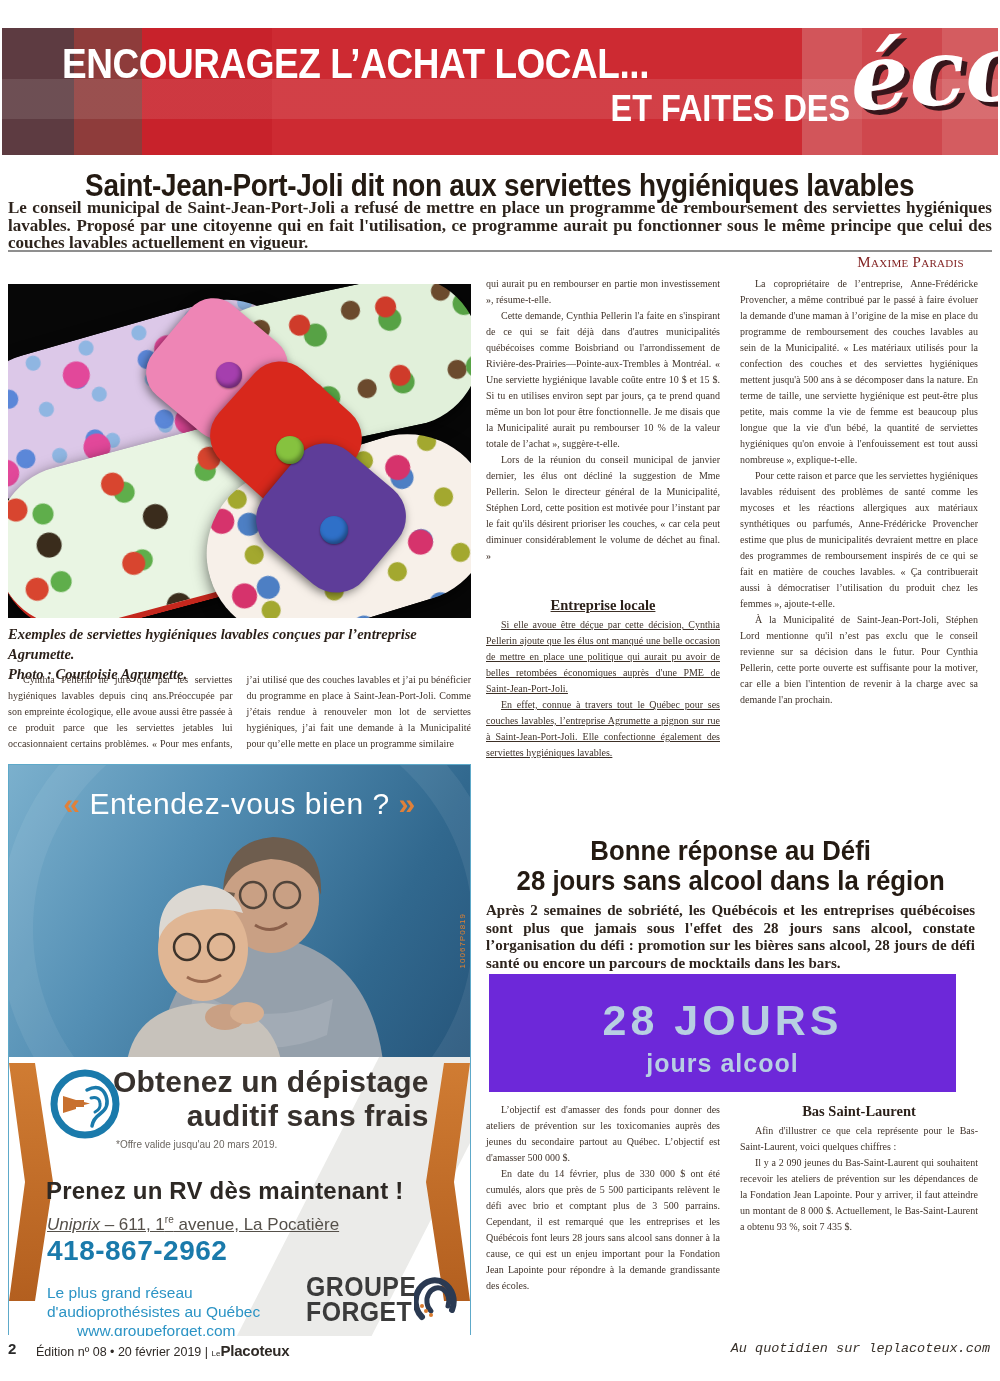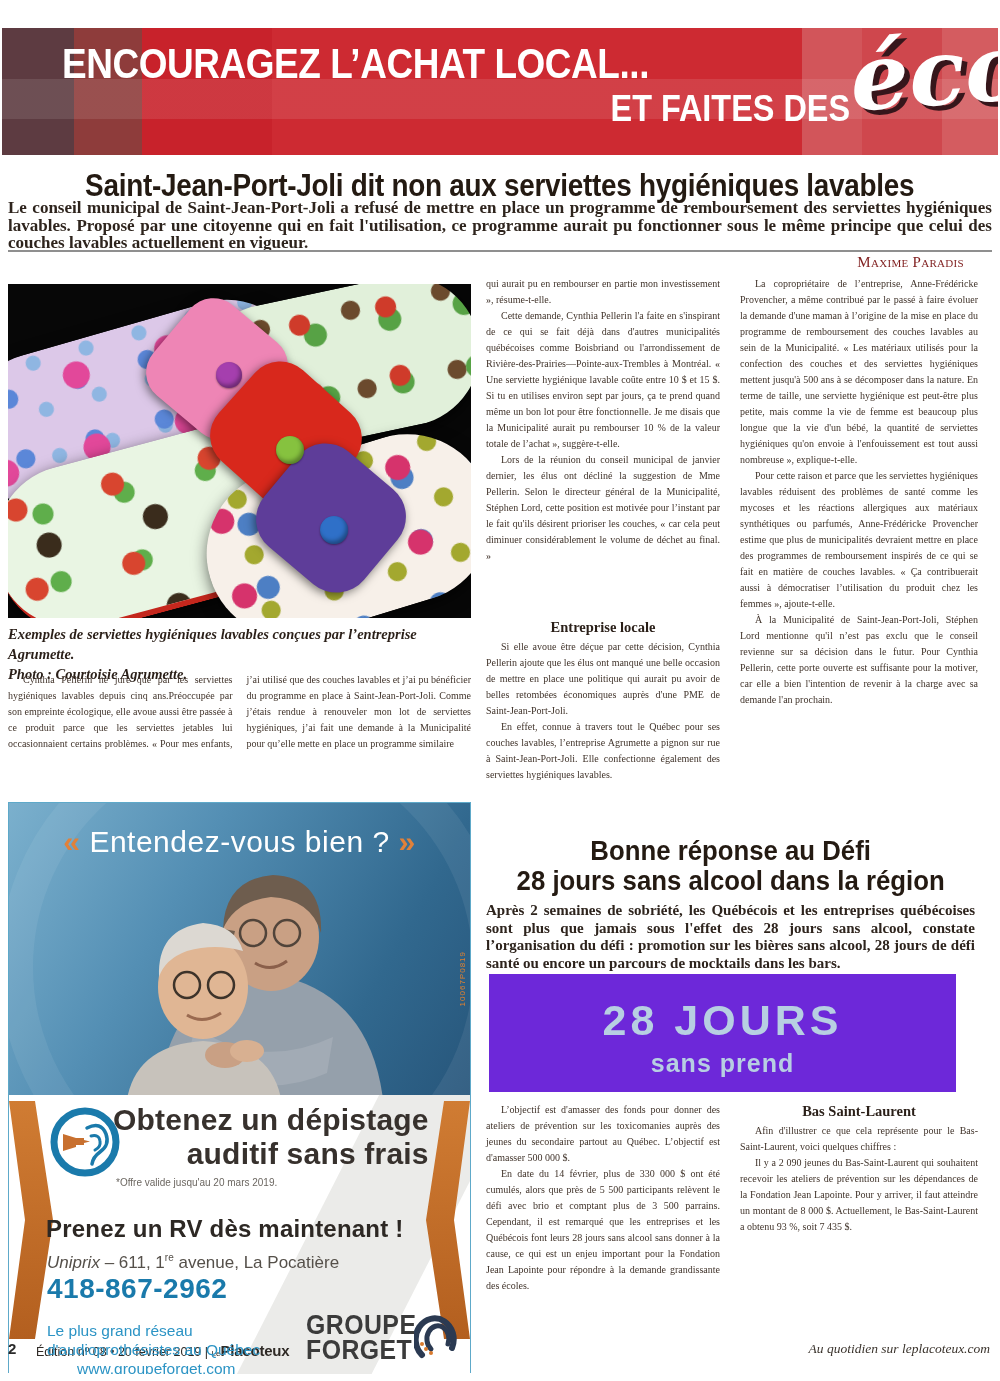--- a/index.html
+++ b/index.html
@@ -64,26 +64,26 @@
   .snap-blue{left:312px;top:232px;width:28px;height:28px;background:#2f70c8;z-index:6;}
 
   .caption{position:absolute;left:8px;top:624px;width:463px;font-weight:bold;font-style:italic;font-size:14.5px;line-height:20px;color:#2a1f18;}
 
   
   .bodytext{font-size:10px;line-height:16px;text-align:justify;color:#40332a;}
   .bodytext p{margin:0;text-indent:15px;}
   .noindent-first p:first-child{text-indent:0;}
   .col1flow{position:absolute;left:8px;top:672px;width:463px;column-count:2;column-gap:14px;}
   .col2a{position:absolute;left:486px;top:276px;width:234px;}
-  .col2b{position:absolute;left:486px;top:618px;width:234px;}
+  .col2b{position:absolute;left:486px;top:596px;width:234px;text-decoration:underline;}
   .col3{position:absolute;left:740px;top:276px;width:238px;}
   .subhead{text-align:center;font-weight:bold;font-size:14.5px;color:#2a1f18;margin:1px 0 3px 0;}
 
   
-  .ad{position:absolute;left:8px;top:802px;width:463px;height:571px;border:1px solid #5ea9c9;box-sizing:border-box;background:#fff;}
+  .ad{position:absolute;left:8px;top:764px;width:463px;height:571px;border:1px solid #5ea9c9;box-sizing:border-box;background:#fff;}
   .ad-blue{position:absolute;left:0;top:0;width:100%;height:292px;overflow:hidden;
     background:linear-gradient(120deg,#7bb0cd 0%,#548fb4 35%,#31688e 75%,#27567b 100%);}
   .ring{position:absolute;border-radius:50%;border:42px solid rgba(255,255,255,.07);}
   .ring1{left:-120px;top:-180px;width:640px;height:640px;}
   .ring2{left:-10px;top:-90px;width:440px;height:440px;border-width:34px;}
   .ad-quote{position:absolute;left:0;top:22px;width:100%;text-align:center;font-family:"Liberation Sans",sans-serif;
     font-size:30px;font-weight:400;color:#fff;letter-spacing:.5px;}
   .gmark{color:#e0813a;font-weight:bold;}
   .ad-code{position:absolute;right:3px;top:148px;writing-mode:vertical-rl;transform:rotate(180deg);
     font-family:"Liberation Sans",sans-serif;font-size:8px;color:#e08030;letter-spacing:1px;}
@@ -93,21 +93,21 @@
   .watermark{position:absolute;right:40px;top:-80px;width:120px;height:460px;background:#ebebe9;transform:rotate(27deg);z-index:0;}
   .chev{position:absolute;top:6px;width:44px;height:238px;background:linear-gradient(180deg,#d07c33,#b35f1f);z-index:1;
     clip-path:polygon(0 0,26px 0,44px 50%,26px 100%,0 100%,16px 50%);}
   .chev-left{left:0;}
   .chev-right{right:0;transform:scaleX(-1);}
   .ad-content{position:absolute;left:0;top:0;width:100%;height:100%;z-index:2;font-family:"Liberation Sans",sans-serif;}
   .ad-icon{position:absolute;left:40px;top:11px;}
   .ad-h{position:absolute;left:104px;top:8px;font-size:30px;font-weight:bold;color:#37312d;line-height:34px;letter-spacing:.2px;text-align:right;}
   .ad-offer{position:absolute;left:107px;top:82px;font-size:10px;color:#6c6761;}
   .ad-cta{position:absolute;left:37px;top:120px;font-size:24px;font-weight:bold;color:#2d2824;letter-spacing:.2px;}
-  .ad-addr{position:absolute;left:38px;top:157px;font-size:17px;color:#55504a;}
+  .ad-addr{position:absolute;left:38px;top:157px;font-size:17px;color:#55504a;text-decoration:underline;}
   .ad-addr .uniprix{font-style:italic;}
   .ad-addr sup{font-size:10px;}
   .ad-phone{position:absolute;left:38px;top:178px;font-size:28px;font-weight:bold;color:#1a7aab;letter-spacing:.5px;}
   .ad-net{position:absolute;left:38px;top:226px;font-size:15.5px;color:#2c94c5;line-height:19px;}
   .ad-url{font-weight:normal;margin-left:30px;}
   .gf-logo{position:absolute;left:297px;top:218px;width:160px;color:#3b3b3b;}
   .gf-word{font-size:27px;font-weight:800;letter-spacing:.5px;line-height:25px;font-family:"Liberation Sans",sans-serif;
     transform:scaleX(.92);transform-origin:left;}
   .gf-sub{font-size:12px;letter-spacing:1.7px;color:#4a4a4a;margin-top:12px;}
   .gf-ear{position:absolute;right:6px;top:-2px;}
@@ -122,21 +122,21 @@
   .gb-title{margin-top:22px;font-size:43px;font-weight:800;letter-spacing:4px;}
   .gb-sub{margin-top:4px;font-size:25px;font-weight:bold;letter-spacing:1px;}
   .colA{position:absolute;left:486px;top:1102px;width:234px;}
   .colB{position:absolute;left:740px;top:1102px;width:238px;}
 
   
   .footer-pagenum{position:absolute;left:8px;top:1340px;font-family:"Liberation Sans",sans-serif;font-weight:bold;font-size:15px;color:#2a2a2a;}
   .footer-edition{position:absolute;left:36px;top:1342px;font-family:"Liberation Sans",sans-serif;font-size:12.5px;color:#2f2a26;}
   .brand-small{font-size:8px;}
   .brand{font-weight:bold;font-size:15px;letter-spacing:-.2px;}
-  .footer-right{position:absolute;right:10px;top:1341px;font-style:italic;font-size:13.5px;color:#3a332c;}
+  .footer-right{position:absolute;right:10px;top:1341px;font-style:italic;font-size:13.5px;color:#3a332c;font-family:Liberation Mono, monospace;}
 </style>
 </head>
 <body>
 
 <div class="page">
 
   <div class="banner">
     <div class="banner-line1">ENCOURAGEZ L’ACHAT LOCAL...</div>
     <div class="banner-line2">ET FAITES DES</div>
     <div class="banner-script">écono</div>
@@ -267,21 +267,21 @@
   <div class="h2wrap">
     <span class="h2">
       <span style="display:block">Bonne réponse au Défi</span>
       <span style="display:block">28 jours sans alcool dans la région</span>
     </span>
   </div>
   <div class="lead2">Après 2 semaines de sobriété, les Québécois et les entreprises québécoises sont plus que jamais sous l'effet des 28 jours sans alcool, constate l’organisation du défi : promotion sur les bières sans alcool, 28 jours de défi santé ou encore un parcours de mocktails dans les bars.</div>
 
   <div class="greenbox">
     <div class="gb-title">28 JOURS</div>
-    <div class="gb-sub">sans prend</div>
+    <div class="gb-sub">jours alcool</div>
   </div>
 
   <div class="colA bodytext">
       <p>L’objectif est d'amasser des fonds pour donner des ateliers de prévention sur les toxicomanies auprès des jeunes du secondaire partout au Québec. L’objectif est d'amasser 500 000 $.</p>
       <p>En date du 14 février, plus de 330 000 $ ont été cumulés, alors que près de 5 500 participants relèvent le défi avec brio et comptant plus de 3 500 parrains. Cependant, il est remarqué que les entreprises et les Québécois font leurs 28 jours sans alcool sans donner à la cause, ce qui est un enjeu important pour la Fondation Jean Lapointe pour répondre à la demande grandissante des écoles.</p>
     </div>
   <div class="colB">
     <div class="subhead">Bas Saint-Laurent</div>
     <div class="bodytext">
         <p>Afin d'illustrer ce que cela représente pour le Bas-Saint-Laurent, voici quelques chiffres :</p>

